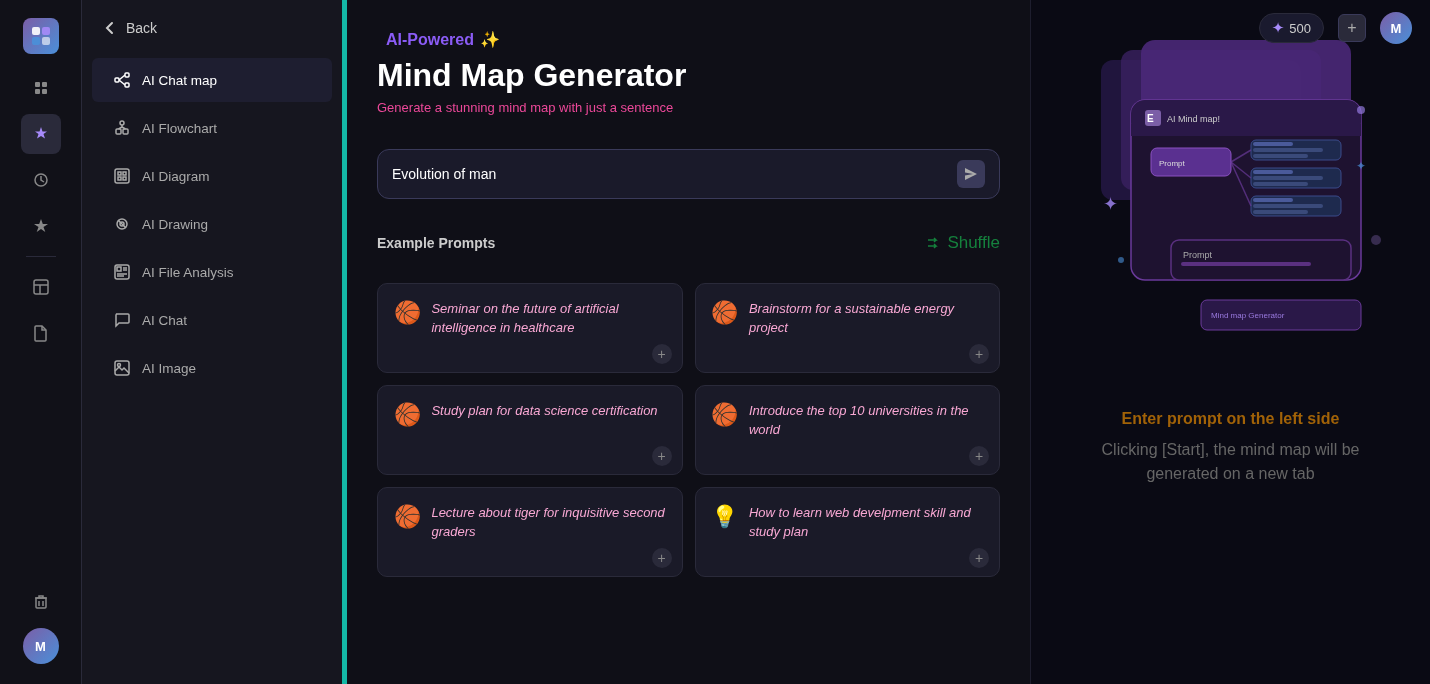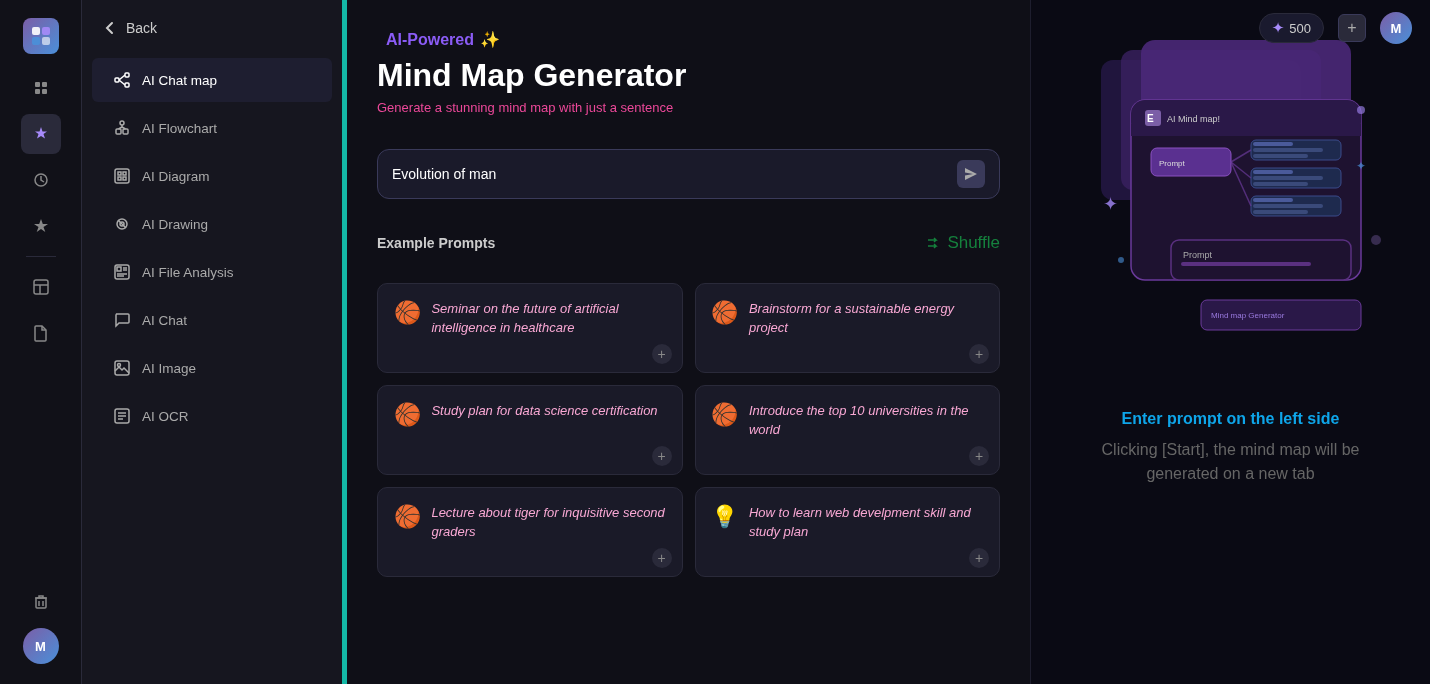--- a/index.html
+++ b/index.html
@@ -261,21 +261,21 @@
       align-items: center;
       justify-content: center;
     }
     .right-info {
       text-align: center;
       padding: 10px 20px;
     }
     .right-info-title {
       font-size: 16px;
       font-weight: 700;
-      color: #0ea5e9;
+      color: #a16207;
       margin-bottom: 10px;
     }
     .right-info-desc {
       font-size: 16px;
       color: #666;
       line-height: 1.5;
     }
 
     
     .topbar {
@@ -493,31 +493,20 @@
   <div class="nav-item">
     <span class="nav-item-icon">
       <svg width="16" height="16" viewBox="0 0 16 16" fill="none" stroke="currentColor" stroke-width="1.5">
           <rect x="1" y="1" width="14" height="14" rx="2"></rect>
           <circle cx="5" cy="5" r="1.5"></circle>
           <path d="M1 11l4-4 3 3 2-2 5 5"></path>
         </svg>
     </span>
     <span>AI Image</span>
   </div>
-  <div class="nav-item">
-    <span class="nav-item-icon">
-      <svg width="16" height="16" viewBox="0 0 16 16" fill="none" stroke="currentColor" stroke-width="1.5">
-          <rect x="1" y="1" width="14" height="14" rx="2"></rect>
-          <line x1="4" y1="5" x2="12" y2="5"></line>
-          <line x1="4" y1="8" x2="12" y2="8"></line>
-          <line x1="4" y1="11" x2="9" y2="11"></line>
-        </svg>
-    </span>
-    <span>AI OCR</span>
-  </div>
 </div>
 
 <div class="main-content">
   <div class="page-header">
     <div class="ai-powered-label">
       <span>AI-Powered</span>
       <span>✨</span>
     </div>
     <div class="page-title">Mind Map Generator</div>
     <div class="page-subtitle">Generate a stunning mind map with just a sentence</div>

